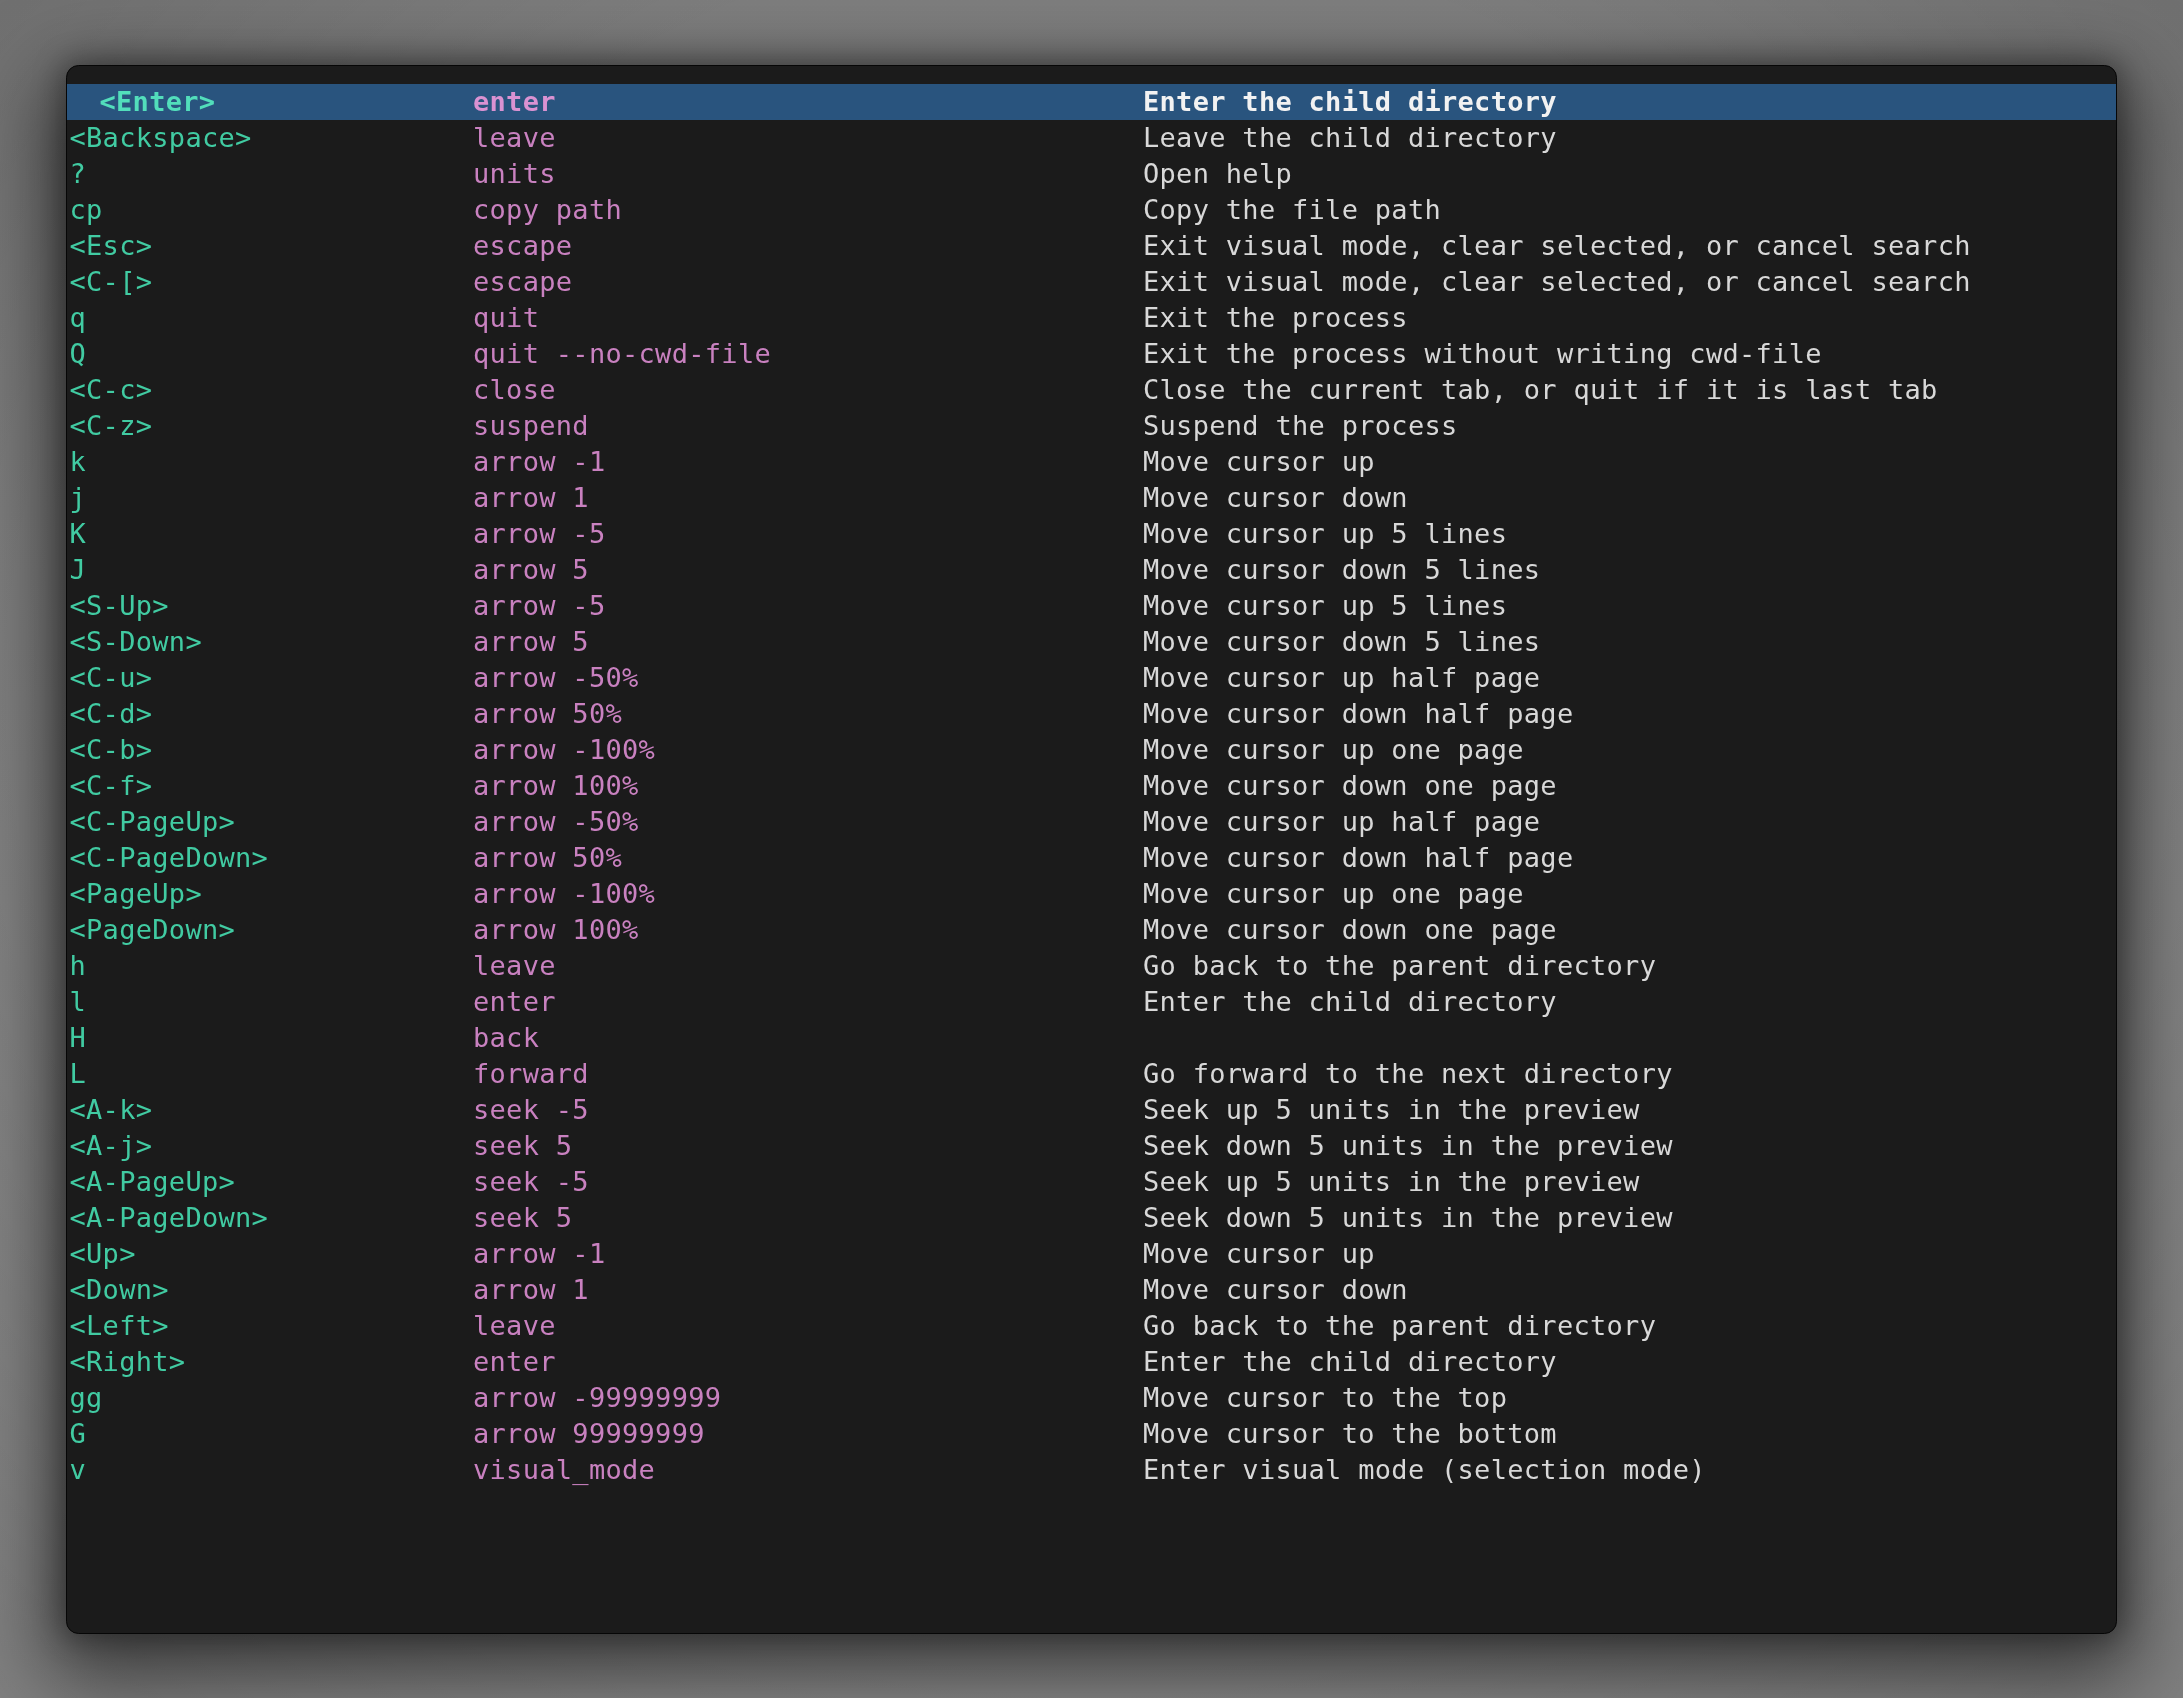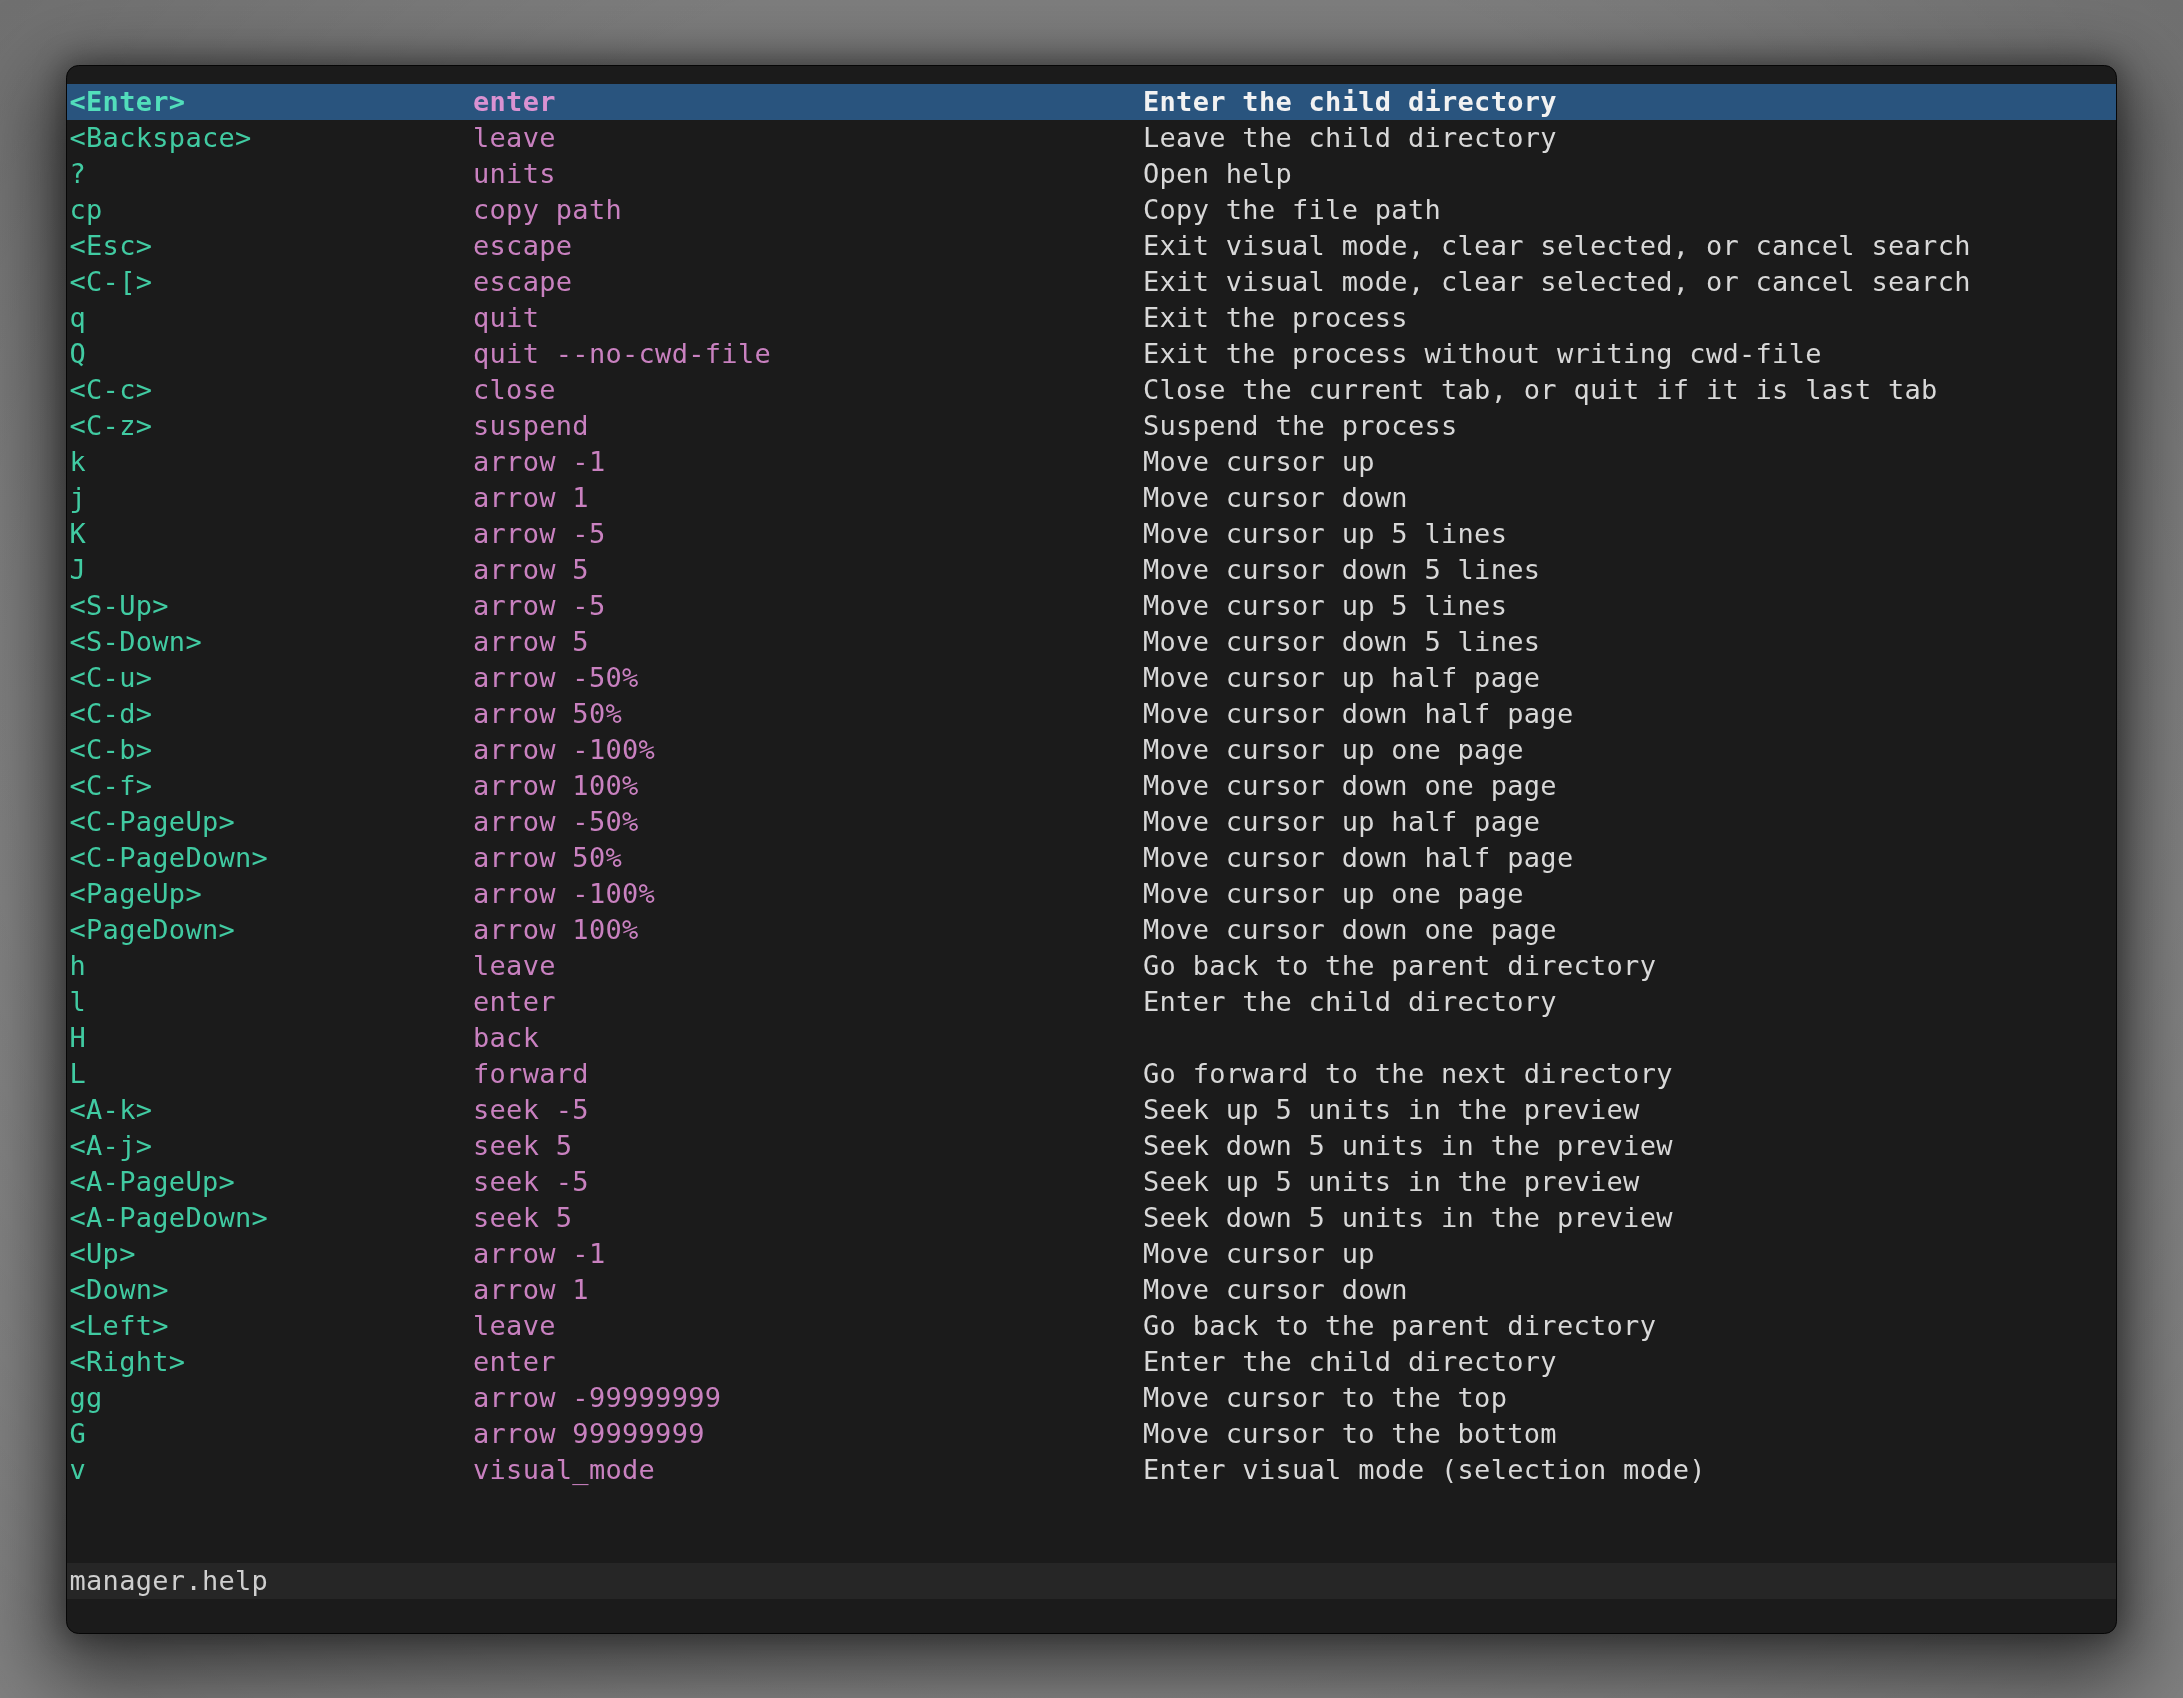--- a/index.html
+++ b/index.html
@@ -53,21 +53,21 @@
     width:100%;
   }
   .row.selected{background:var(--row-selected-bg);font-weight:bold;}
   .cell{
     position:absolute;top:0;height:36px;line-height:36px;
     font-size:27px;letter-spacing:0.3px;white-space:pre;
   }
   .key{left:2.5px;color:var(--key-color);}
   .cmd{left:406px;color:var(--cmd-color);}
   .desc{left:1076px;color:var(--desc-color);}
-  .row.selected .key{color:var(--key-color-selected);}
+  .row.selected .key{color:var(--key-color-selected);margin-left:30px;}
   .row.selected .cmd{color:var(--cmd-color-selected);}
   .row.selected .desc{color:var(--desc-color-selected);}
   .statusbar{
     position:absolute;left:0;right:0;top:1497px;height:36px;
     background:var(--bg-statusbar);
   }
   .statusbar .status-text{
     position:absolute;left:2.5px;top:0;height:36px;line-height:36px;
     font-size:27px;letter-spacing:0.3px;white-space:pre;
     color:var(--status-text);
@@ -267,18 +267,15 @@
     <span class="cell key">G</span>
     <span class="cell cmd">arrow 99999999</span>
     <span class="cell desc">Move cursor to the bottom</span>
   </div>
         <div class="row">
     <span class="cell key">v</span>
     <span class="cell cmd">visual_mode</span>
     <span class="cell desc">Enter visual mode (selection mode)</span>
   </div>
       </div>
-    <div class="statusbar">
-      <span class="status-text">manager.help</span>
-    </div>
   </div>
 </div>
 
 
 </body></html>

